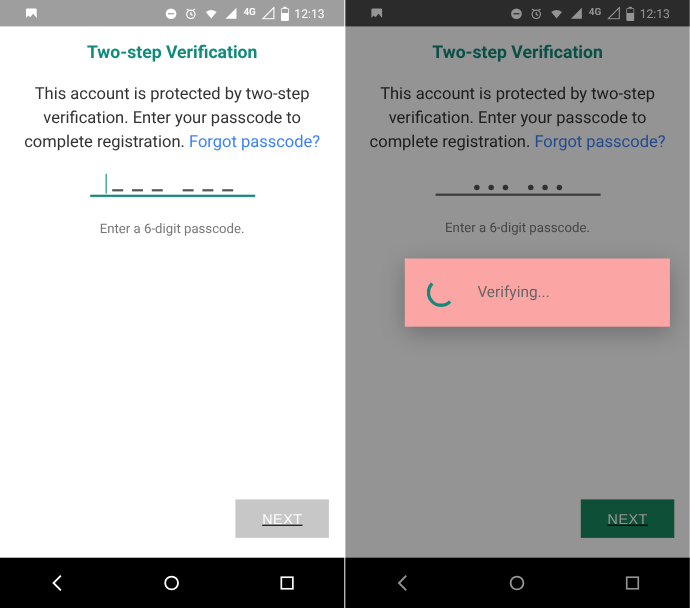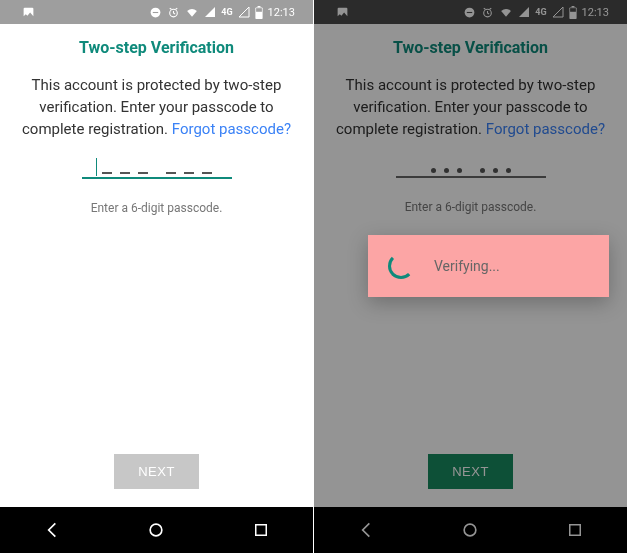--- a/index.html
+++ b/index.html
@@ -14,21 +14,21 @@
   .content { flex: 1; display: flex; flex-direction: column; align-items: center; padding: 14px 14px 0 14px; position: relative; }
   .title { color: #0f8a7b; font-size: 16px; font-weight: 700; margin-bottom: 18px; }
   .desc { color: #333; font-size: 15px; text-align: center; line-height: 1.45; margin-bottom: 10px; }
   .link { color: #3b82f6; }
   .passcode { width: 150px; border-bottom: 2px solid #0f8a7b; display: flex; justify-content: center; gap: 6px; padding: 4px 0 3px 0; margin-top: 6px; position: relative; }
   .cursor { position: absolute; left: 14px; top: 2px; width: 1px; height: 18px; background: #0f8a7b; }
   .group { display: flex; gap: 8px; padding: 0 6px; }
   .dash { width: 10px; height: 1.5px; background: #555; margin-top: 12px; }
   .dot { width: 5px; height: 5px; border-radius: 50%; background: #555; margin-top: 8px; }
   .hint { color: #777; font-size: 12px; margin-top: 22px; }
-  .next-wrap { margin-top: auto; margin-bottom: 18px; display: flex; justify-content: center; width: 100%; }
+  .next-wrap { margin-top: auto; margin-bottom: 18px; display: flex; justify-content: flex-end; width: 100%; text-decoration: underline; }
   .next-btn { background: #c7c7c7; color: #fff; font-size: 13px; font-weight: 500; padding: 10px 24px; border: none; letter-spacing: 0.5px; }
   .next-btn.active { background: #178a5f; }
   .navbar { height: 46px; background: #000; display: flex; align-items: center; justify-content: space-around; }
   .nav-icon { color: #fff; width: 22px; height: 22px; display: flex; align-items: center; justify-content: center; }
   .dim-overlay { position: absolute; inset: 0; background: rgba(0,0,0,0.42); }
   .dialog { position: absolute; left: 18px; right: 18px; top: 235px; background: #fca5a5; height: 62px; display: flex; align-items: center; padding: 0 20px; gap: 20px; box-shadow: 0 6px 20px rgba(0,0,0,0.25); margin-left: 36px; }
   .spinner { width: 26px; height: 26px; border: 3px solid transparent; border-left-color: #0f8a7b; border-bottom-color: #0f8a7b; border-radius: 50%; }
   .dialog-text { color: #666; font-size: 14px; }
   svg { display: block; }
 </style>

